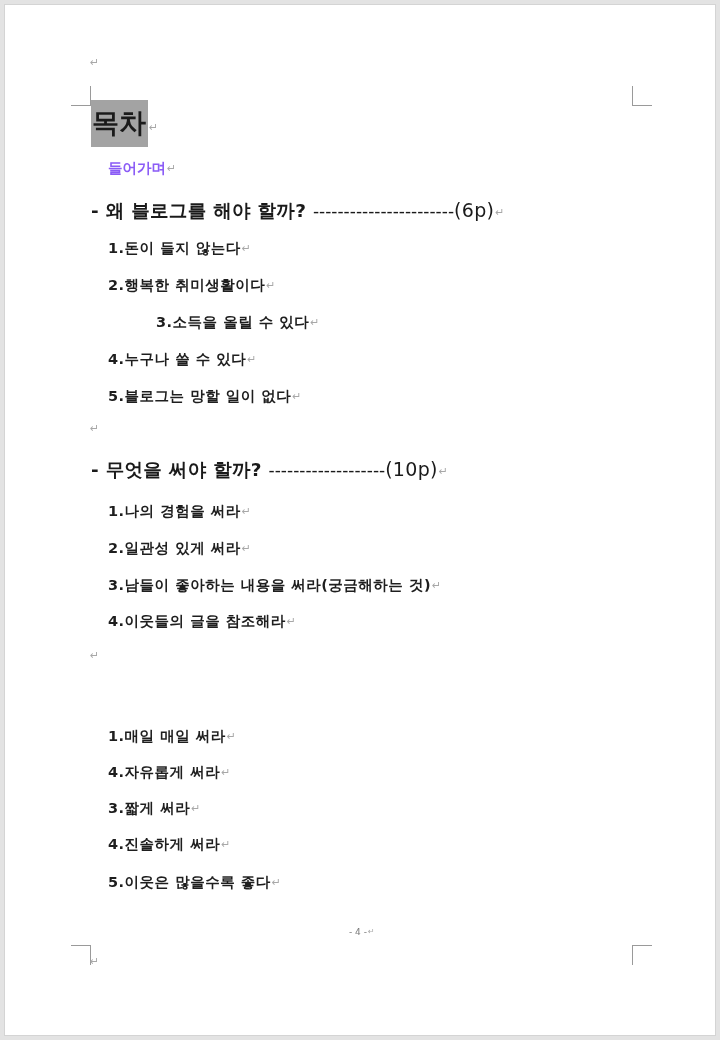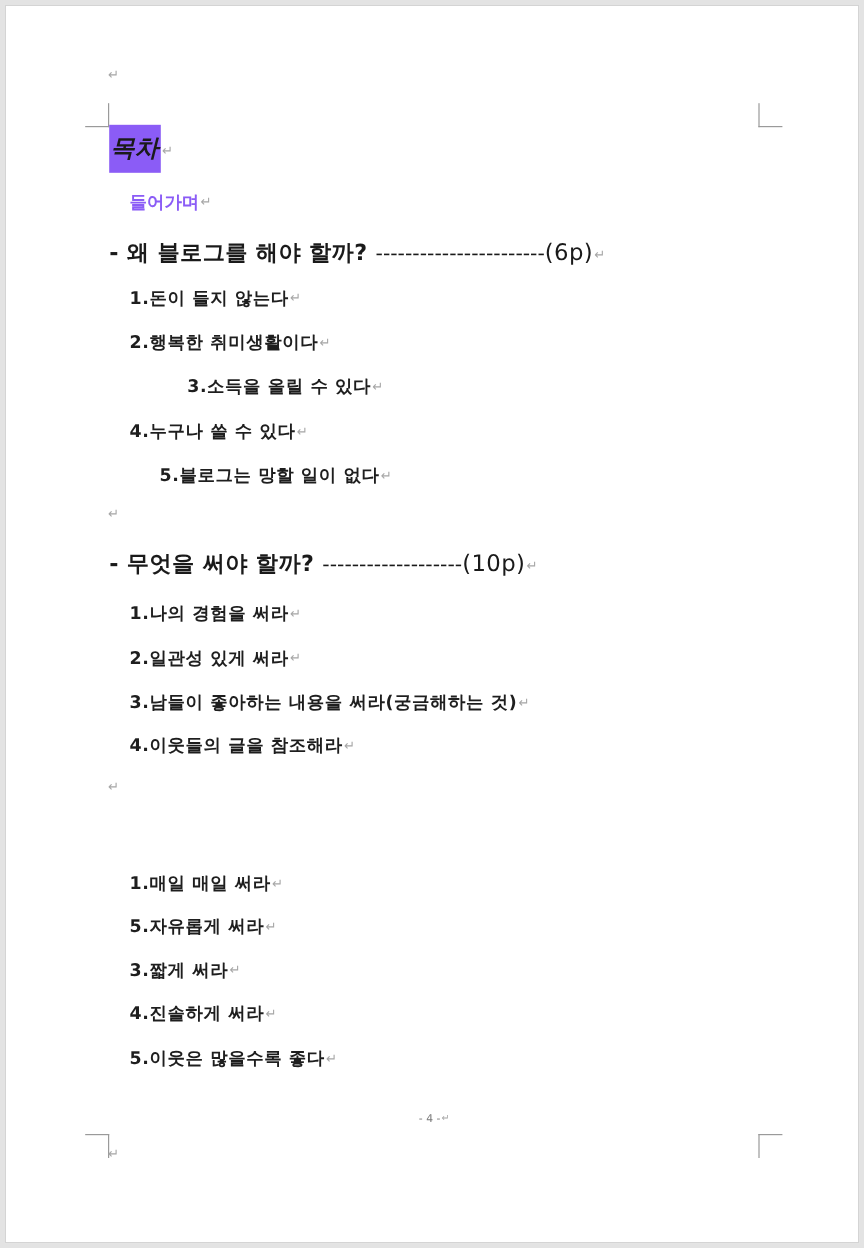--- a/index.html
+++ b/index.html
@@ -18,22 +18,22 @@
     color: #a8a8a8; font-size: 11px; font-weight: normal;
     margin-left: 1px; vertical-align: 1px;
   }
   .corner { position: absolute; width: 20px; height: 20px; }
   .corner.tl { border-right: 1.5px solid #9a9a9a; border-bottom: 1.5px solid #9a9a9a; }
   .corner.tr { border-left: 1.5px solid #9a9a9a; border-bottom: 1.5px solid #9a9a9a; }
   .corner.bl { border-right: 1.5px solid #9a9a9a; border-top: 1.5px solid #9a9a9a; }
   .corner.br { border-left: 1.5px solid #9a9a9a; border-top: 1.5px solid #9a9a9a; }
 
   .toc-title {
-    font-size: 20px; font-weight: bold; color: #1a1a1a;
-    background: #8b5cf6; padding: 7px 2px 9px 1px; line-height: 32px; font-style: italic;
+    font-size: 27px; font-weight: bold; color: #1a1a1a;
+    background: #a3a3a3; padding: 7px 2px 9px 1px; line-height: 32px;
   }
   .intro { font-size: 14.5px; font-weight: bold; color: #8b5cf6; }
   .section-heading { font-size: 18.5px; font-weight: bold; color: #1a1a1a; letter-spacing: 0.3px; }
   .section-heading .dashes { font-weight: normal; letter-spacing: 0px; font-size: 17px; }
   .section-heading .pageref { font-weight: normal; font-size: 19px; }
   .item { font-size: 14.5px; font-weight: bold; color: #1e1e1e; letter-spacing: 0.5px; }
   .empty-para { color: #a8a8a8; font-size: 11px; }
   .footer { font-size: 9px; color: #7a7a7a; }
 </style>
 </head>
@@ -59,37 +59,37 @@
   </div>
 
   <div class="abs section-heading" style="left:86px; top:193px;">
     <span>- 왜 블로그를 해야 할까?</span>
     <span class="dashes">-----------------------</span><span class="pageref">(6p)</span><span class="pm">↵</span>
   </div>
   <div class="abs item" style="left:103px; top:234px;"><span>1.돈이 들지 않는다</span><span class="pm">↵</span></div>
   <div class="abs item" style="left:103px; top:271px;"><span>2.행복한 취미생활이다</span><span class="pm">↵</span></div>
   <div class="abs item" style="left:103px; top:308px;margin-left:48px;"><span>3.소득을 올릴 수 있다</span><span class="pm">↵</span></div>
   <div class="abs item" style="left:103px; top:345px;"><span>4.누구나 쓸 수 있다</span><span class="pm">↵</span></div>
-  <div class="abs item" style="left:103px; top:382px;margin-left:25px;"><span>5.블로그는 망할 일이 없다</span><span class="pm">↵</span></div>
+  <div class="abs item" style="left:103px; top:382px;"><span>5.블로그는 망할 일이 없다</span><span class="pm">↵</span></div>
 
   <div class="abs empty-para" style="left:85px; top:417px;">↵</div>
 
   <div class="abs section-heading" style="left:86px; top:452px;">
     <span>- 무엇을 써야 할까?</span>
     <span class="dashes">-------------------</span><span class="pageref">(10p)</span><span class="pm">↵</span>
   </div>
   <div class="abs item" style="left:103px; top:497px;"><span>1.나의 경험을 써라</span><span class="pm">↵</span></div>
   <div class="abs item" style="left:103px; top:534px;"><span>2.일관성 있게 써라</span><span class="pm">↵</span></div>
   <div class="abs item" style="left:103px; top:571px;"><span>3.남들이 좋아하는 내용을 써라(궁금해하는 것)</span><span class="pm">↵</span></div>
   <div class="abs item" style="left:103px; top:607px;"><span>4.이웃들의 글을 참조해라</span><span class="pm">↵</span></div>
 
   <div class="abs empty-para" style="left:85px; top:644px;">↵</div>
 
   <div class="abs item" style="left:103px; top:722px;text-align:right;"><span>1.매일 매일 써라</span><span class="pm">↵</span></div>
-  <div class="abs item" style="left:103px; top:758px;"><span>5.자유롭게 써라</span><span class="pm">↵</span></div>
+  <div class="abs item" style="left:103px; top:758px;"><span>4.자유롭게 써라</span><span class="pm">↵</span></div>
   <div class="abs item" style="left:103px; top:794px;"><span>3.짧게 써라</span><span class="pm">↵</span></div>
   <div class="abs item" style="left:103px; top:830px;"><span>4.진솔하게 써라</span><span class="pm">↵</span></div>
   <div class="abs item" style="left:103px; top:868px;"><span>5.이웃은 많을수록 좋다</span><span class="pm">↵</span></div>
 
   <div class="abs footer" style="left:344px; top:922px;">
     <span>- 4 -</span><span class="pm" style="font-size:8px;">↵</span>
   </div>
 
 </div>
 

